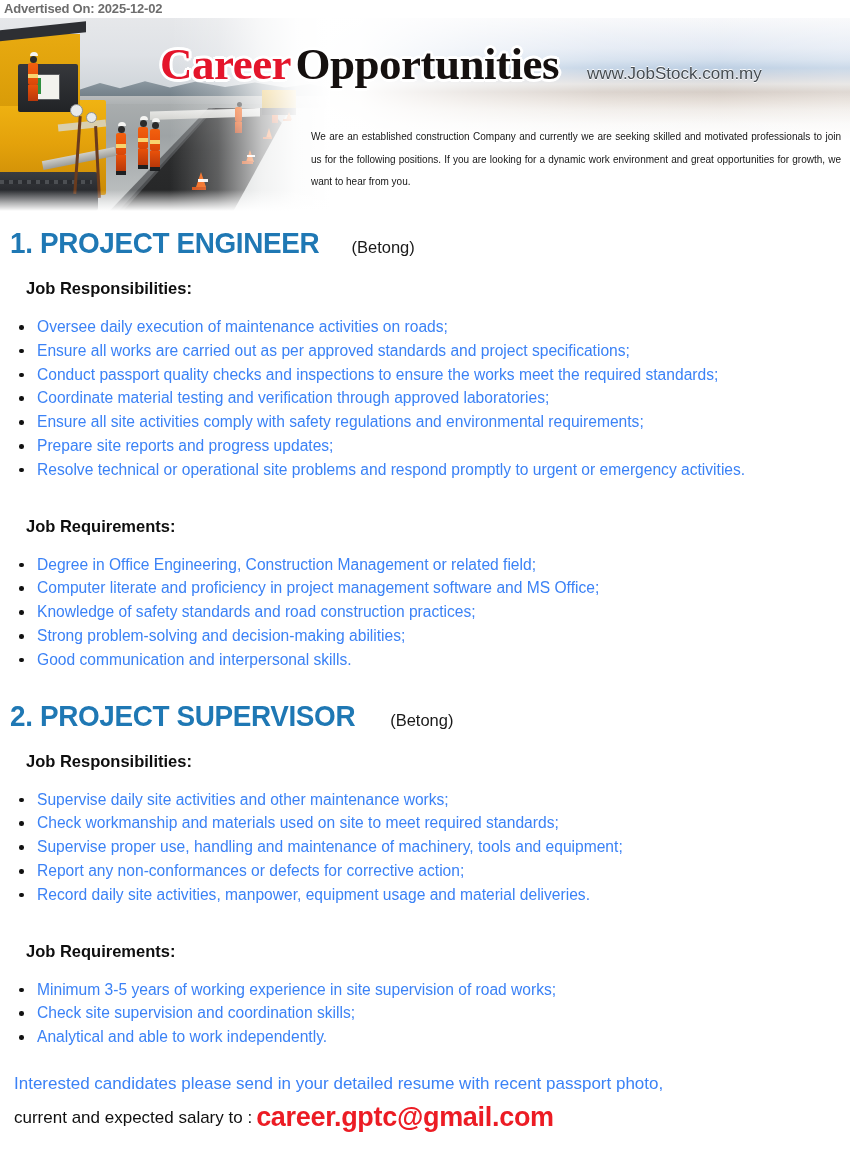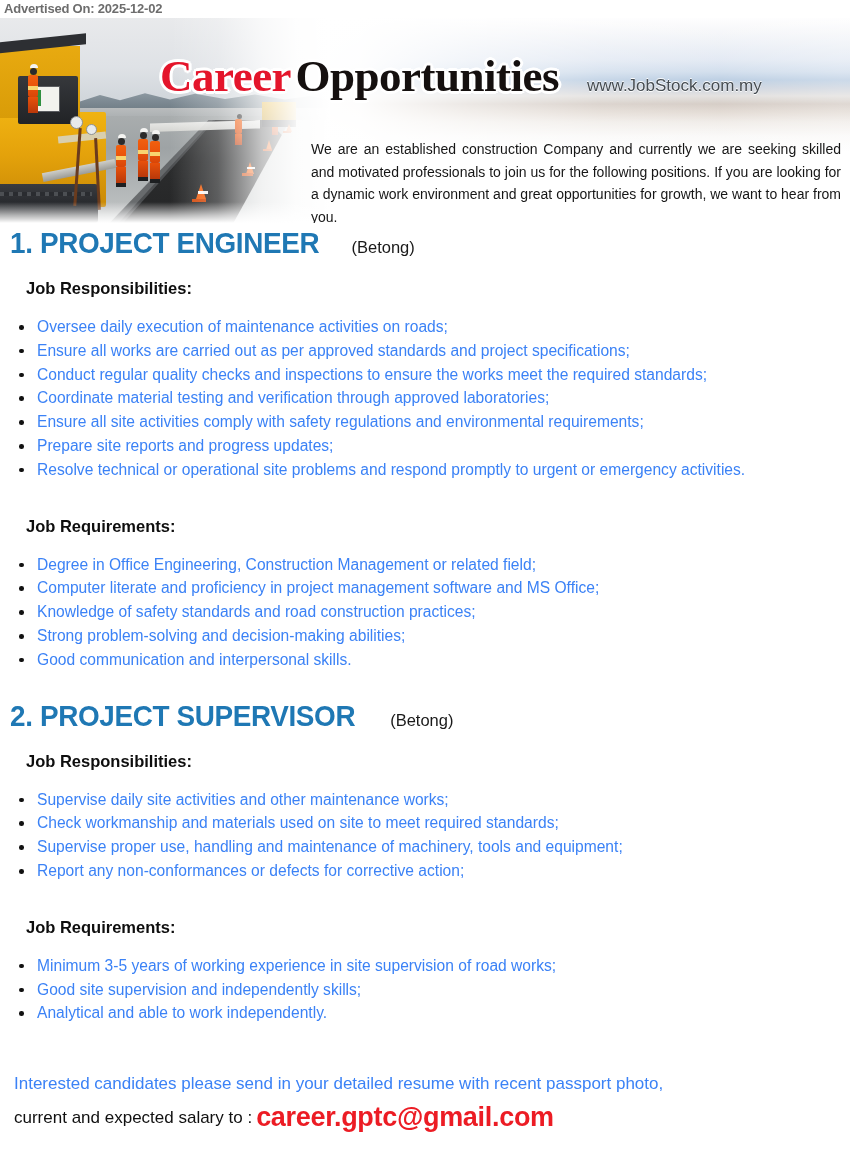--- a/index.html
+++ b/index.html
@@ -33,21 +33,21 @@
     font-size: 13px;
     font-weight: bold;
     color: #6d6d6d;
     letter-spacing: -0.2px;
     white-space: nowrap;
   }
 
   
   .banner {
     position: absolute;
-    left: 0; top: 16px;
+    left: 0; top: 4px;
     width: 850px; height: 207px;
     overflow: hidden;
     background: #ffffff;
   }
 
   
   .streaks {
     position: absolute;
     left: 0; top: 0;
     width: 850px; height: 207px;
@@ -253,21 +253,21 @@
     white-space: nowrap;
     text-shadow: 0 1px 0 rgba(255,255,255,.9), 0 -1px 0 rgba(255,255,255,.9);
   }
 
   .intro {
     position: absolute;
     left: 311px; top: 122px;
     width: 530px;
     z-index: 20;
     font-family: "Liberation Sans", sans-serif;
-    font-size: 14px;
+    font-size: 10px;
     line-height: 22.6px;
     color: #161616;
     text-align: justify;
     text-align-last: left;
   }
 
   
   .content {
     position: absolute;
     left: 0; top: 225px;
@@ -486,21 +486,21 @@
 
   <div class="job">
     <div class="job-title-row">
       <span class="job-title">1. PROJECT ENGINEER</span>
       <span class="job-loc">(Betong)</span>
     </div>
     <div class="sec-head">Job Responsibilities:</div>
     <ul class="bullets">
       <li>Oversee daily execution of maintenance activities on roads;</li>
       <li>Ensure all works are carried out as per approved standards and project specifications;</li>
-      <li>Conduct regular quality checks and inspections to ensure the works meet the required standards;</li>
+      <li>Conduct passport quality checks and inspections to ensure the works meet the required standards;</li>
       <li>Coordinate material testing and verification through approved laboratories;</li>
       <li>Ensure all site activities comply with safety regulations and environmental requirements;</li>
       <li>Prepare site reports and progress updates;</li>
       <li>Resolve technical or operational site problems and respond promptly to urgent or emergency activities.</li>
     </ul>
     <div class="gap-req"></div>
     <div class="sec-head">Job Requirements:</div>
     <ul class="bullets">
       <li>Degree in Office Engineering, Construction Management or related field;</li>
       <li>Computer literate and proficiency in project management software and MS Office;</li>
@@ -516,26 +516,27 @@
     <div class="job-title-row">
       <span class="job-title">2. PROJECT SUPERVISOR</span>
       <span class="job-loc">(Betong)</span>
     </div>
     <div class="sec-head">Job Responsibilities:</div>
     <ul class="bullets">
       <li>Supervise daily site activities and other maintenance works;</li>
       <li>Check workmanship and materials used on site to meet required standards;</li>
       <li>Supervise proper use, handling and maintenance of machinery, tools and equipment;</li>
       <li>Report any non-conformances or defects for corrective action;</li>
+      <li>Record daily site activities, manpower, equipment usage and material deliveries.</li>
     </ul>
     <div class="gap-req"></div>
     <div class="sec-head">Job Requirements:</div>
     <ul class="bullets">
       <li>Minimum 3-5 years of working experience in site supervision of road works;</li>
-      <li>Good site supervision and independently skills;</li>
+      <li>Check site supervision and coordination skills;</li>
       <li>Analytical and able to work independently.</li>
     </ul>
   </div>
 </div>
 
 <div class="footer">
   <div class="footer-line1">Interested candidates please send in your detailed resume with recent passport photo,</div>
   <div class="footer-line2">
     <span>current and expected salary to :</span><span class="email">career.gptc@gmail.com</span>
   </div>

